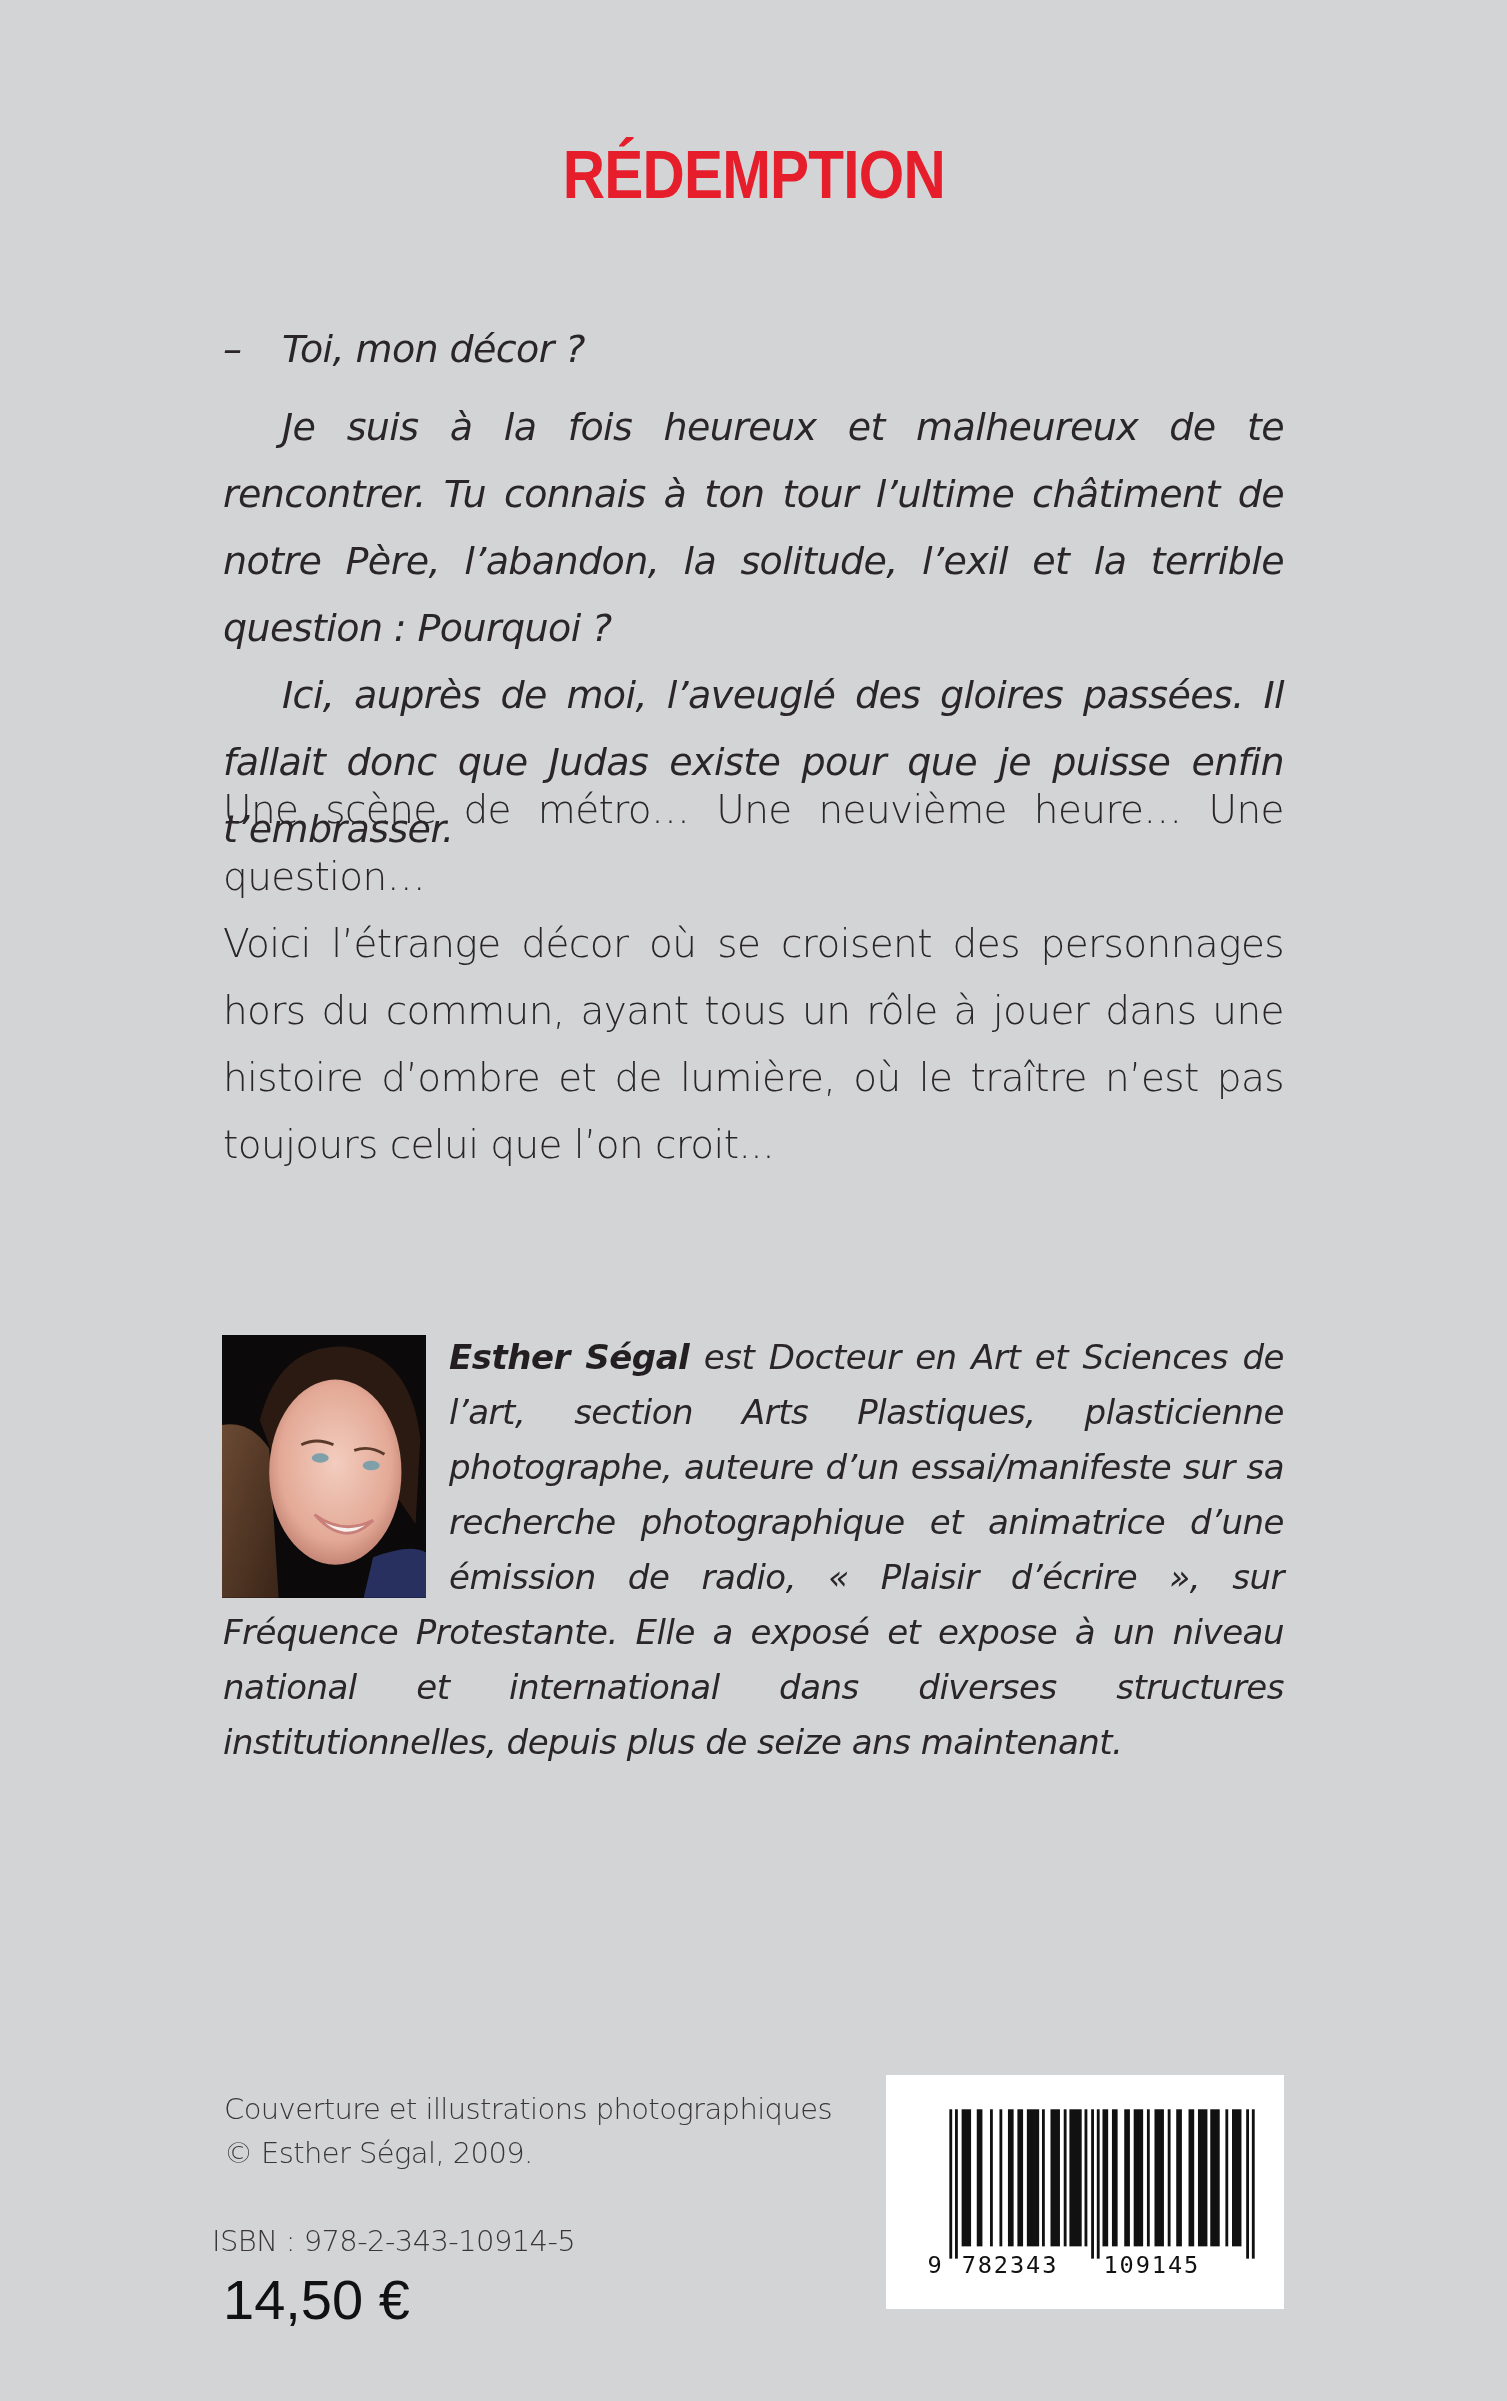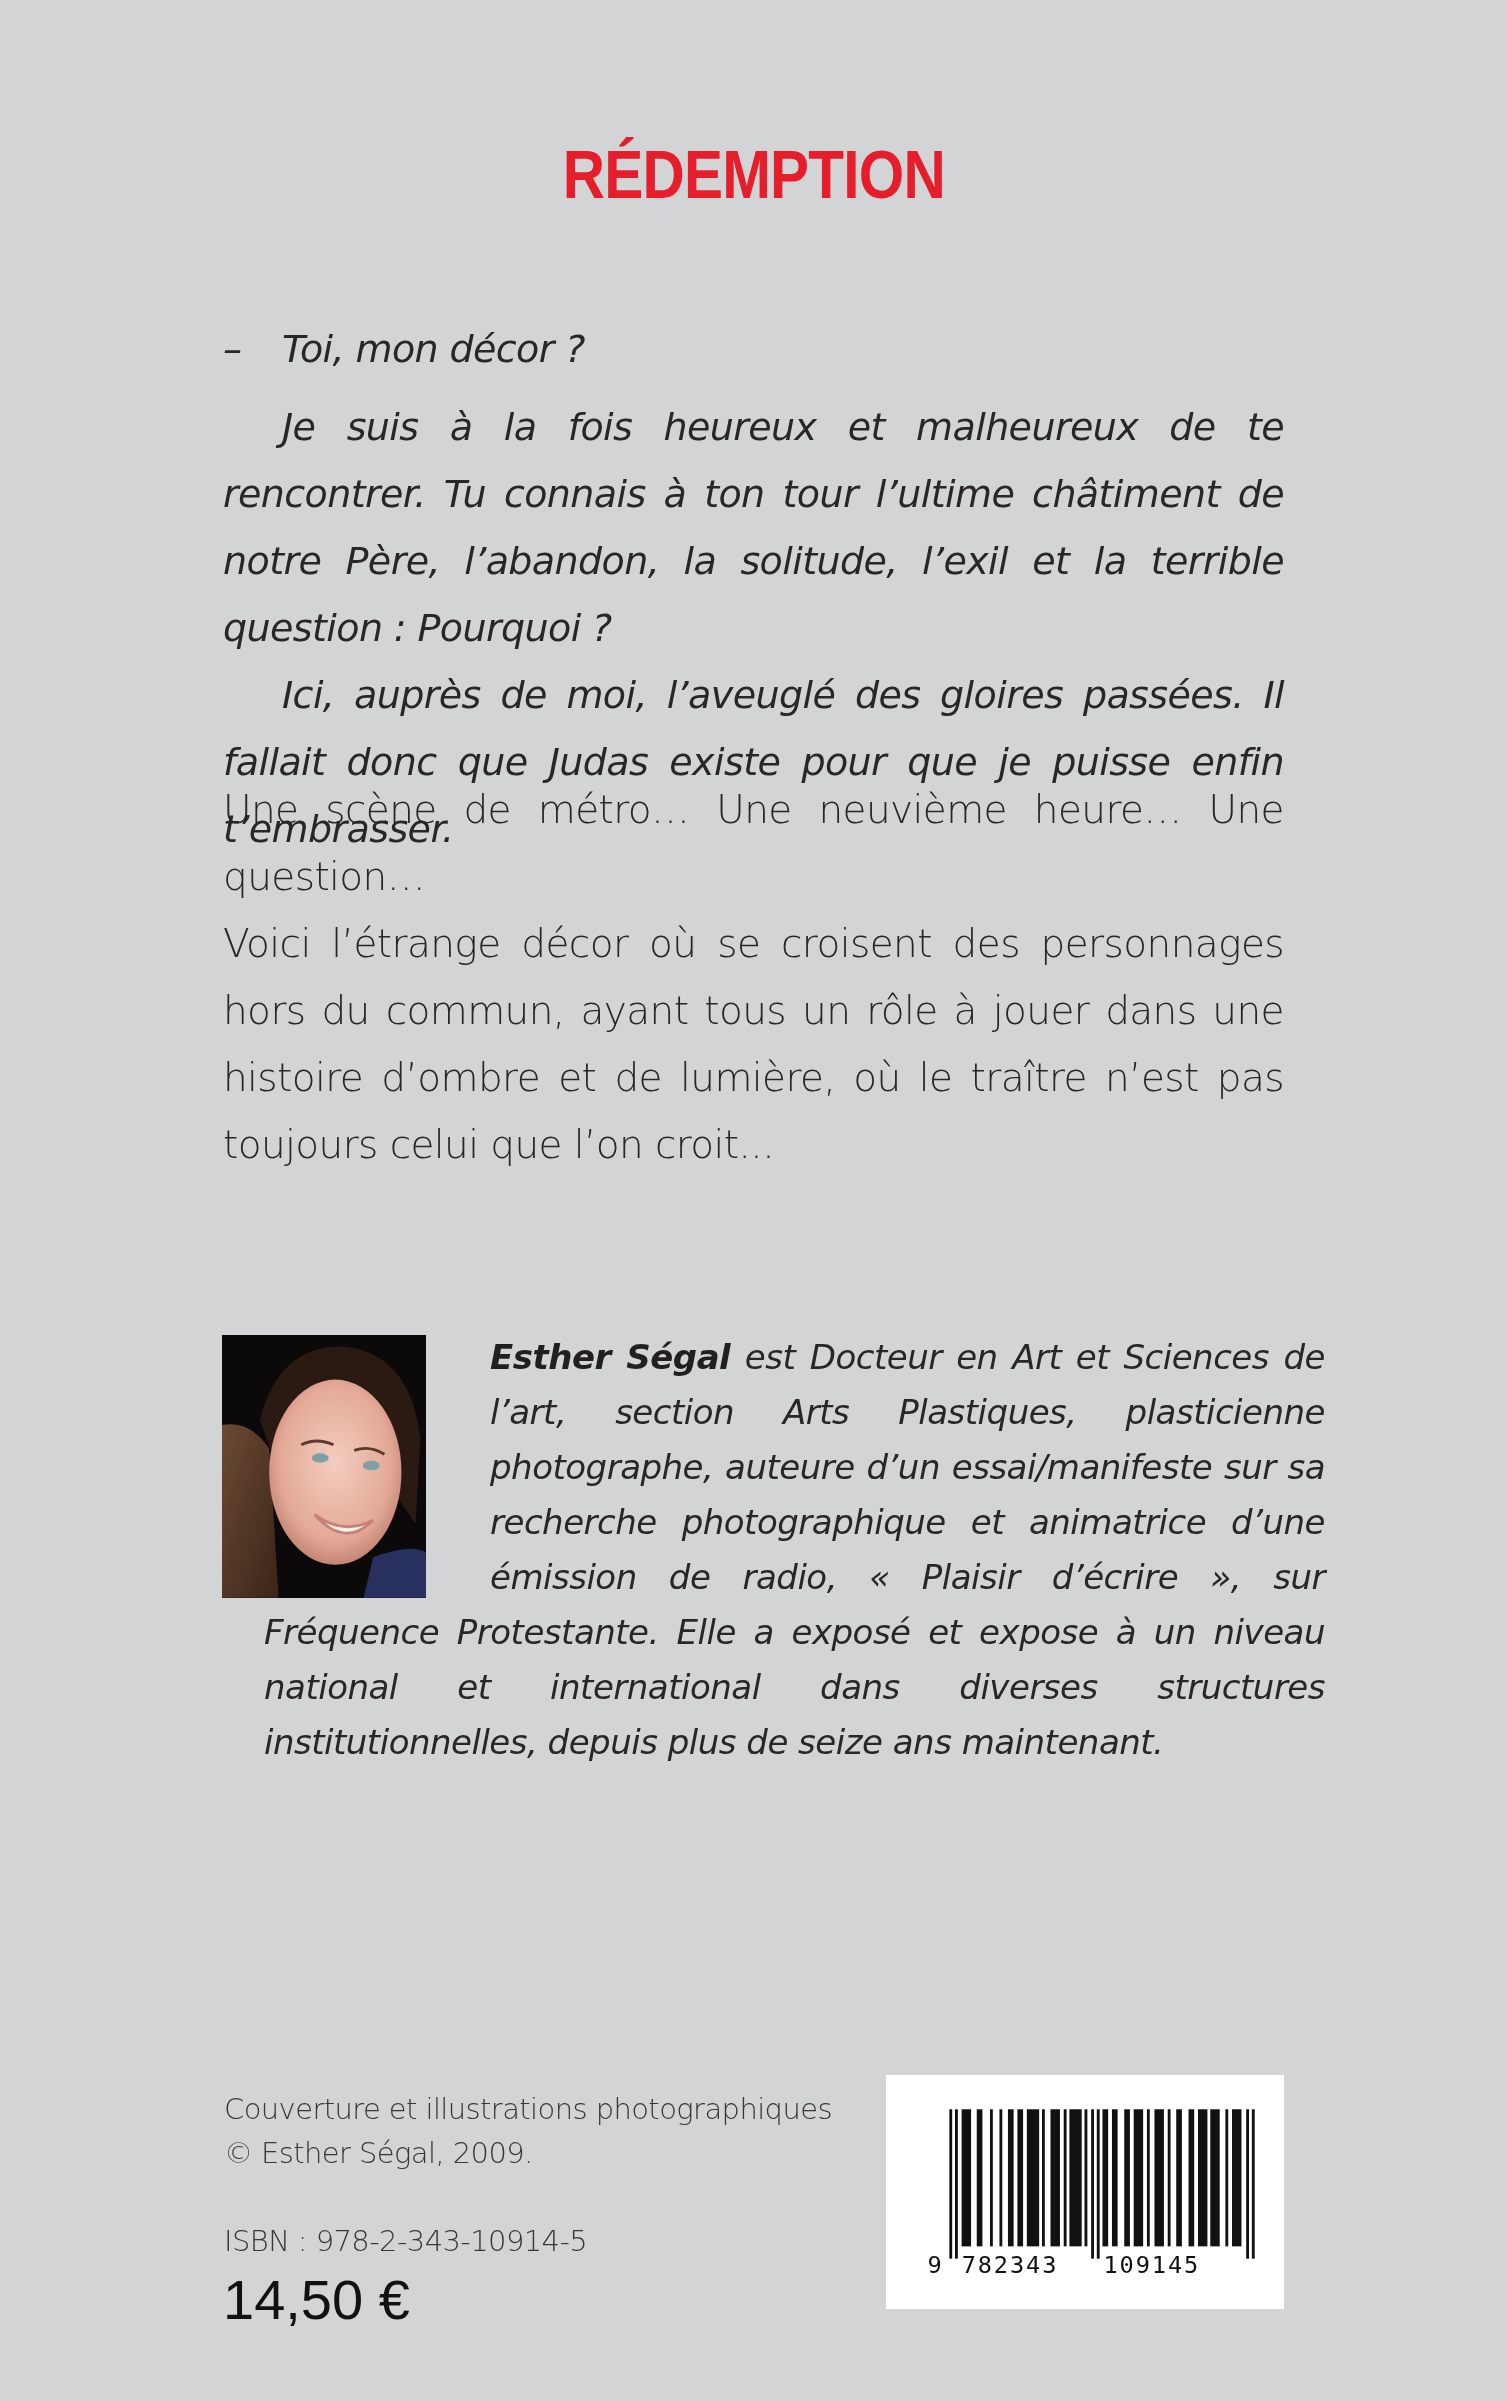--- a/index.html
+++ b/index.html
@@ -32,31 +32,30 @@
   .summary p { margin:0; }
   .photo {
     position:absolute; left:222px; top:1335px; width:204px; height:263px;
     overflow:hidden; background:#0a0808;
   }
   .bio {
     position:absolute; left:223px; width:1061px; top:1330px;
     font-family:"DejaVu Sans", sans-serif; font-style:italic; font-weight:200;
     font-size:34px; line-height:55px; text-align:justify; color:#2a2627;
     letter-spacing:-0.5px;
-    margin-left:41px;
   }
   .bio .float-spacer { float:left; width:226px; height:274px; }
   .bio .author-name { font-weight:bold; font-style:italic; color:#231f20; }
   .credits {
     position:absolute; left:224px; top:2087px;
     font-family:"DejaVu Sans", sans-serif; font-weight:200; font-size:29px;
     line-height:44px; color:#3a3637; letter-spacing:-0.6px;
   }
   .isbn {
-    position:absolute; left:224px; top:2224px;
+    position:absolute; left:212px; top:2224px;
     font-family:"DejaVu Sans", sans-serif; font-weight:200; font-size:29px;
     color:#3a3637; letter-spacing:-0.6px;
   }
   .price {
     position:absolute; left:223px; top:2267px;
     font-family:"Liberation Sans", sans-serif; font-size:56px; color:#111;
   }
   .barcode-box {
     position:absolute; left:886px; top:2075px; width:398px; height:234px;
     background:#ffffff;

